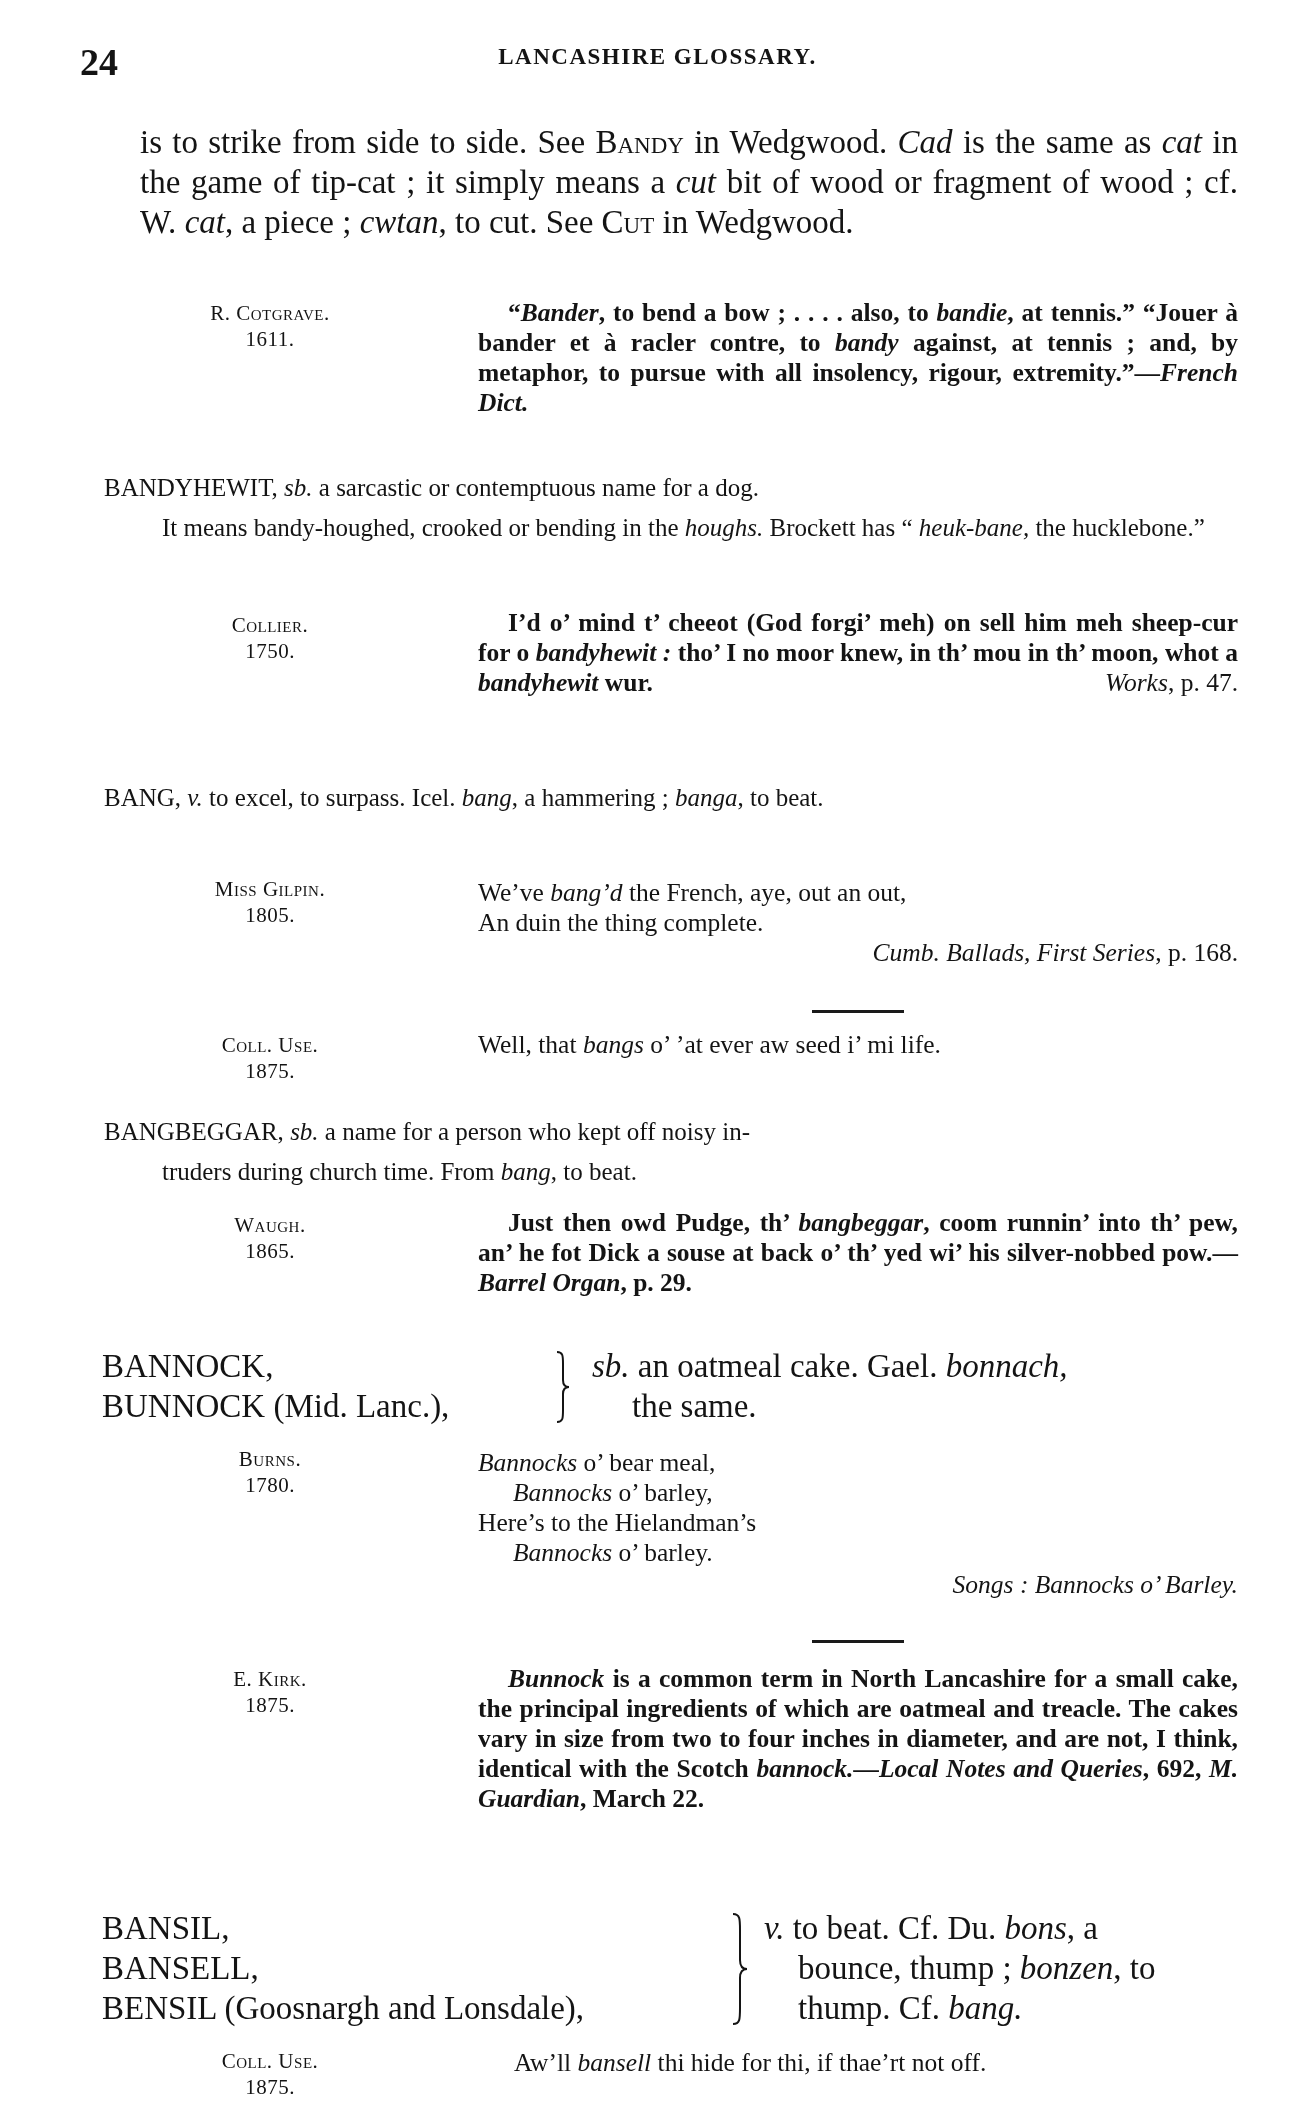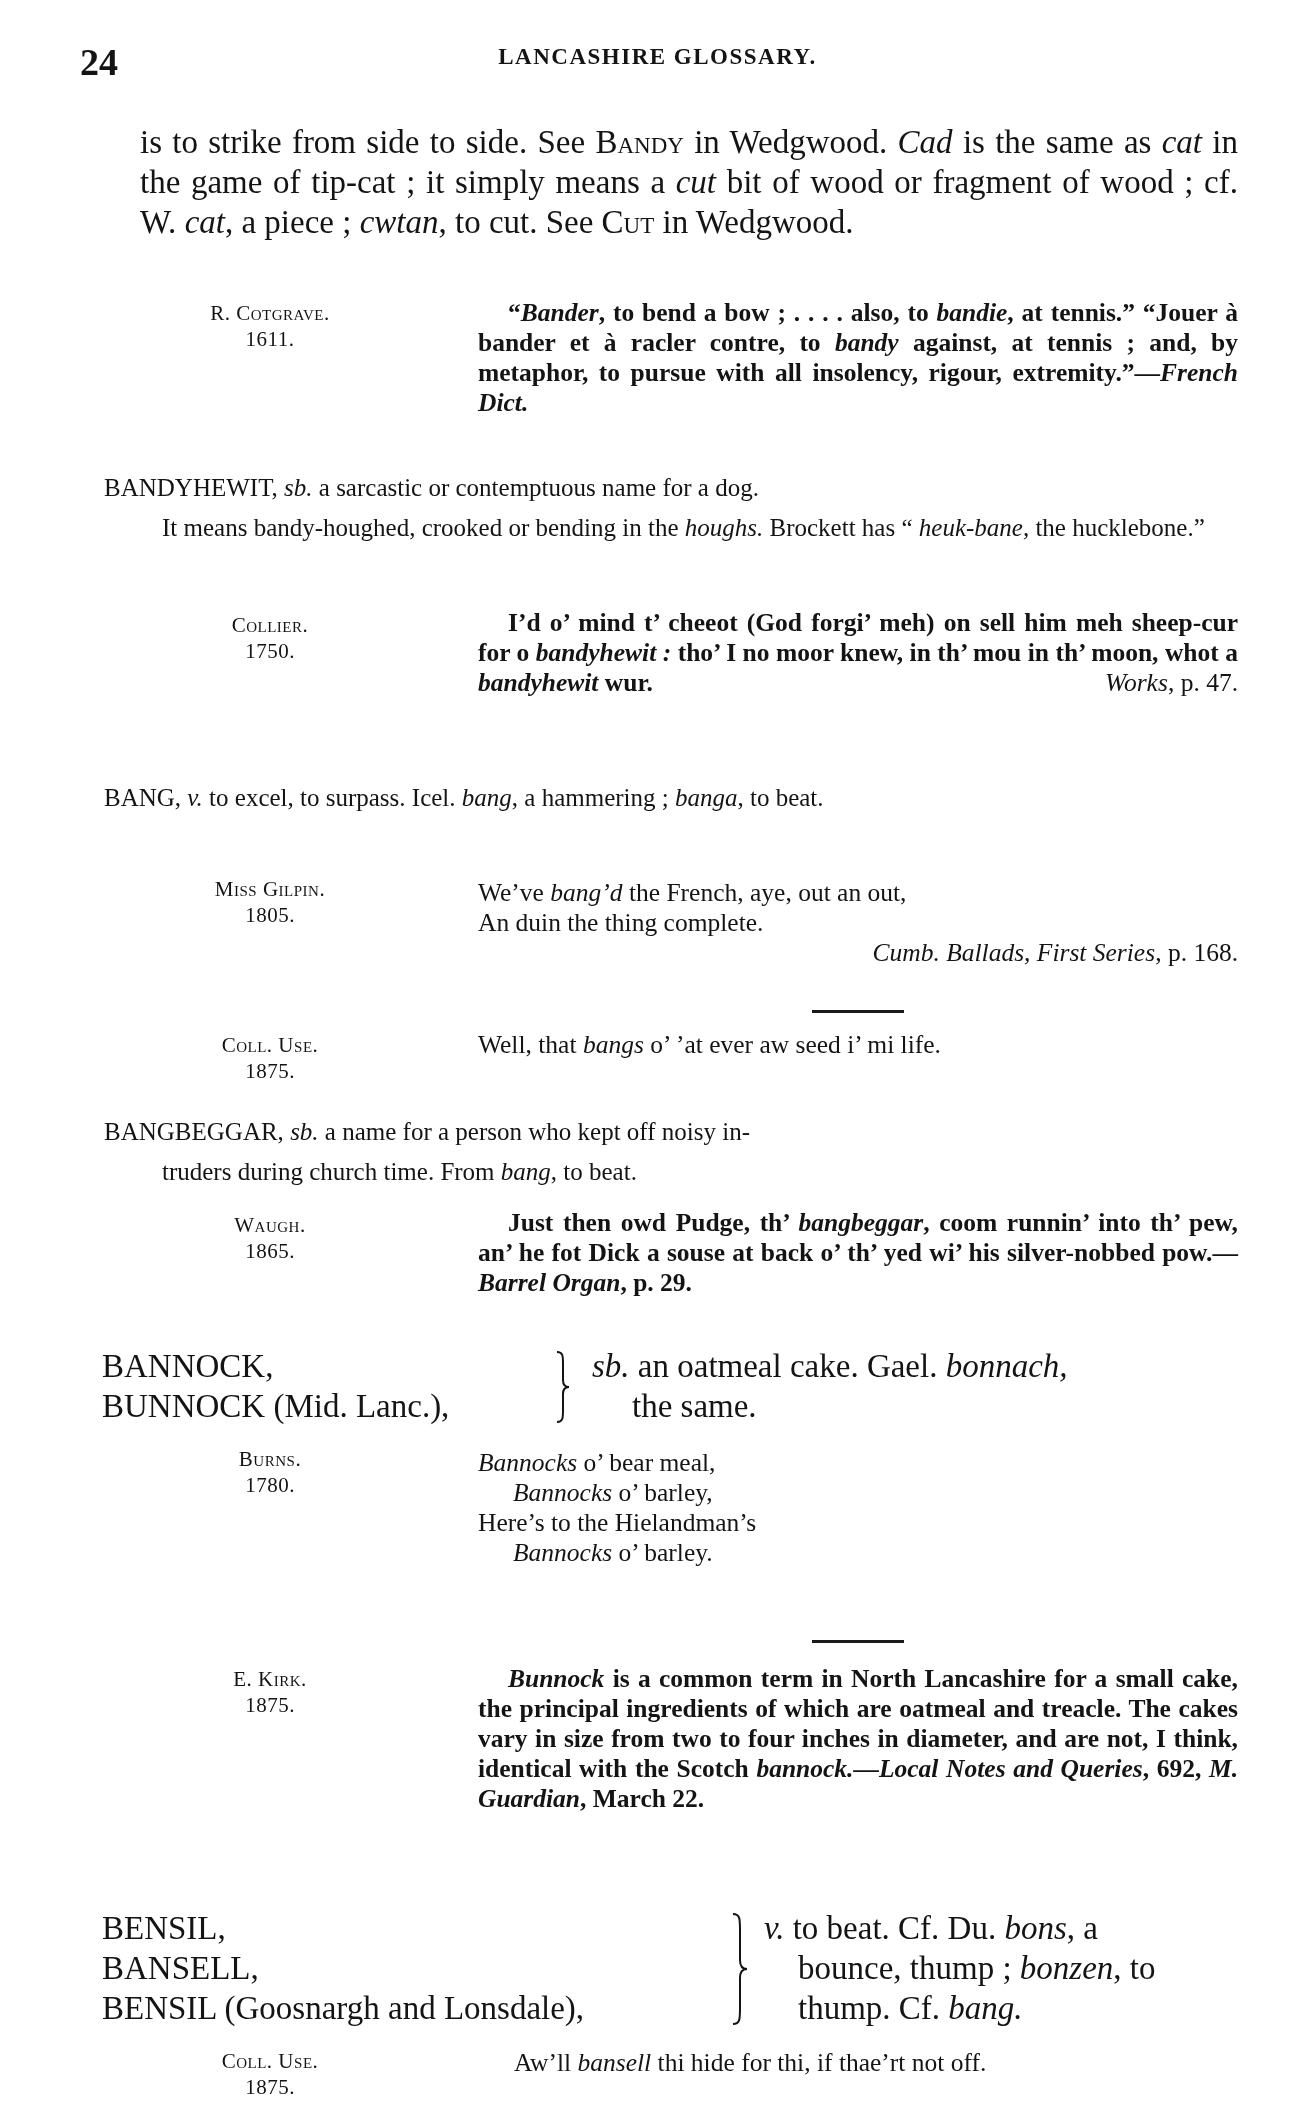--- a/index.html
+++ b/index.html
@@ -116,32 +116,35 @@
   <div class="cite" style="top:1446px;">
     <span>Burns.</span>
     <span class="yr">1780.</span>
   </div>
   <div class="q" id="burns-verse" style="top:1448px;">
       <span class="line"><i>Bannocks</i><span> o’ bear meal,</span></span>
       <span class="line ind"><i>Bannocks</i><span> o’ barley,</span></span>
       <span class="line"><span>Here’s to the Hielandman’s</span></span>
       <span class="line ind"><i>Bannocks</i><span> o’ barley.</span></span>
     </div>
+  <div class="q" style="top:1570px;">
+    <span class="src"><i>Songs : </i><i>Bannocks o’ Barley.</i></span>
+  </div>
   <div class="rule" style="left:812px; top:1640px; width:92px;"></div>
 
   <div class="cite" style="top:1666px;">
     <span>E. Kirk.</span>
     <span class="yr">1875.</span>
   </div>
   <div class="q" style="top:1664px;">
     <span class="first"><i>Bunnock</i><span> is a common term in North Lancashire for a small cake, the principal ingredients of which are oatmeal and treacle.  The cakes vary in size from two to four inches in diameter, and are not, I think, identical with the Scotch </span><i>bannock.—Local Notes and Queries</i><span>, 692, </span><i>M. Guardian</i><span>, March 22.</span></span>
   </div>
 
   <div class="brace-wrap" style="left:82px; top:1908px; width:1155px; height:120px;">
-    <div style="position:absolute; left:0; top:0;">BENSIL,</div>
+    <div style="position:absolute; left:0; top:0;">BANSIL,</div>
     <div style="position:absolute; left:0; top:40px;">BANSELL,</div>
     <div style="position:absolute; left:0; top:80px;">BENSIL (Goosnargh and Lonsdale),</div>
     <svg class="brace" style="left:628px; top:4px;" width="20" height="114" viewBox="0 0 20 114">
       <path d="M3 2 C10 2 10 7 10 18 L10 48 C10 54 12 57 17 57 C12 57 10 60 10 66 L10 96 C10 107 10 112 3 112" fill="none" stroke="#141414" stroke-width="2"></path>
     </svg>
     <div style="position:absolute; left:662px; top:0; right:0; text-align:justify;">
       <i>v.</i><span> to beat.   Cf. Du. </span><i>bons</i><span>, a</span>
     </div>
     <div style="position:absolute; left:696px; top:40px; right:0;">
       <span>bounce, thump ; </span><i>bonzen</i><span>, to</span>

